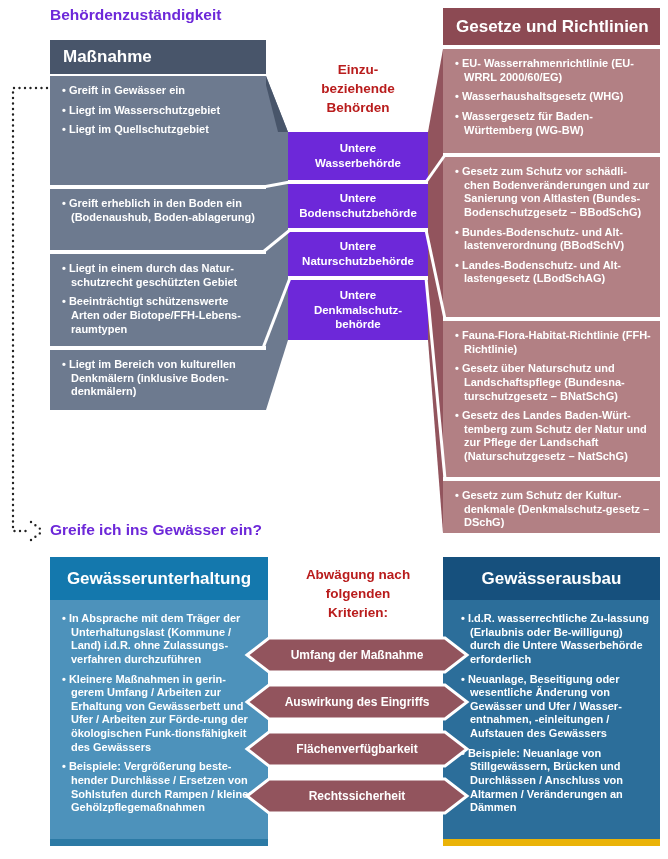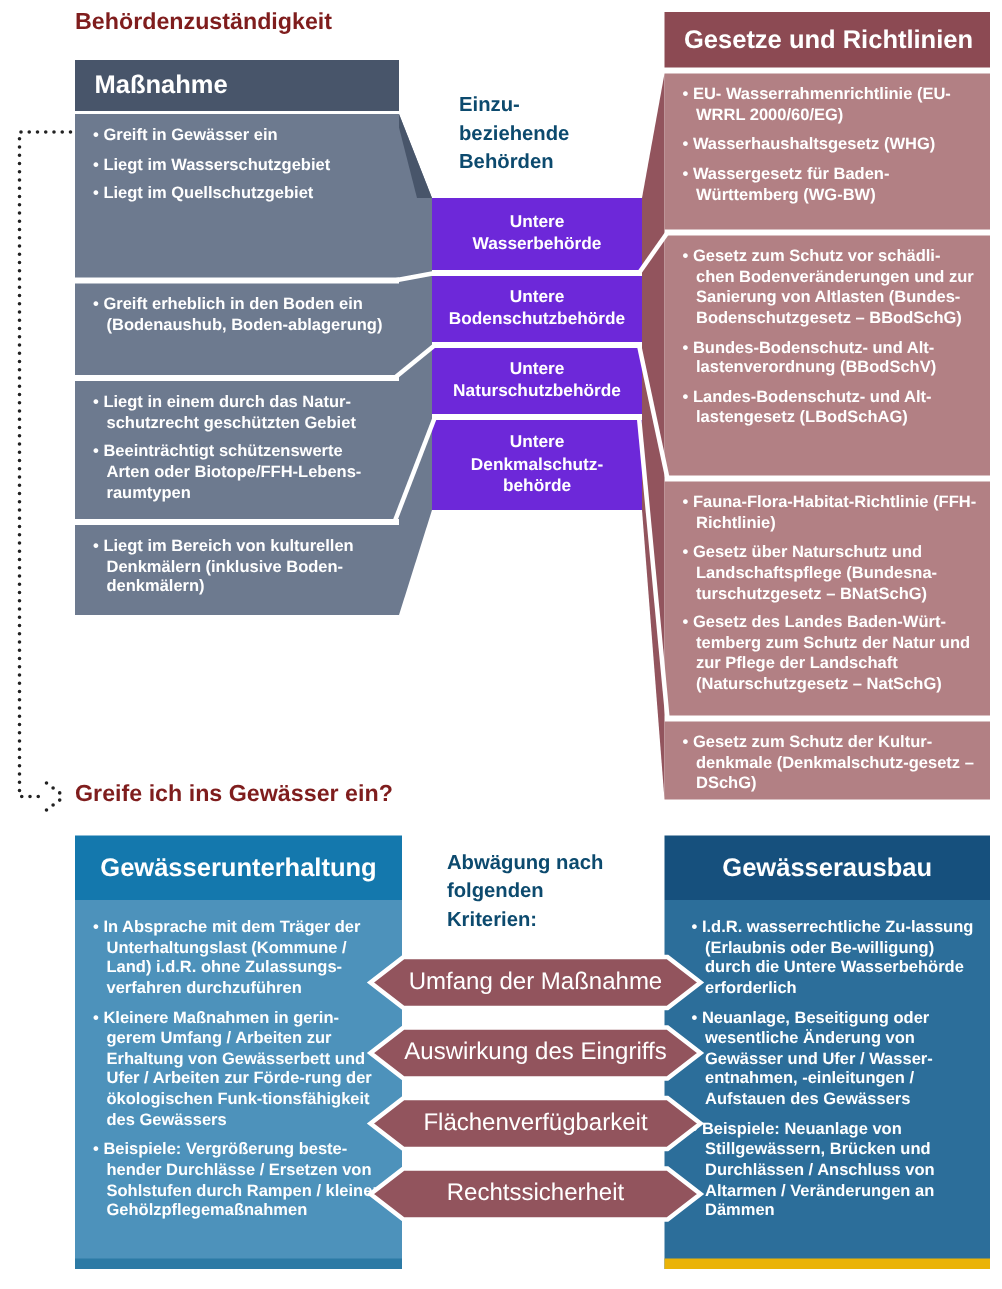--- a/index.html
+++ b/index.html
@@ -2,44 +2,44 @@
 <html><head>
 <meta charset="utf-8">
 <style>
   html,body { margin:0; padding:0; background:#ffffff; }
   .canvas {
     position:relative; width:668px; height:859px; background:#ffffff;
     font-family:"Liberation Sans","DejaVu Sans",sans-serif; overflow:hidden;
   }
   .abs { position:absolute; box-sizing:border-box; }
   svg.layer { position:absolute; left:0; top:0; width:668px; height:859px; pointer-events:none; }
-  .page-title { font-size:15.5px; font-weight:bold; color:#7f1d1d; white-space:nowrap; }
+  .page-title { font-size:15.5px; font-weight:bold; color:#6d28d9; white-space:nowrap; }
   .box-header {
     color:#ffffff; font-weight:bold; font-size:17px;
     display:flex; align-items:center;
   }
   .box-header.leftpad { padding-left:13px; }
   .box-header.center { justify-content:center; }
   .sec {
     color:#ffffff; font-weight:bold; font-size:11px; line-height:1.24;
     padding:8px 9px 5px 12px;
   }
   .bullet { padding-left:9px; text-indent:-9px; margin-bottom:6px; }
   .bullet::before { content:"\2022\00a0"; }
   .authority {
     background:#6d28d9; color:#ffffff; font-weight:bold; font-size:11.5px;
     line-height:1.3; display:flex; align-items:center; justify-content:center;
     text-align:center; padding:2px 8px;
   }
   .mid-label {
-    color:#0c4a6e; font-weight:bold; font-size:13.5px; line-height:1.42;
-    text-align:left;
+    color:#b91c1c; font-weight:bold; font-size:13.5px; line-height:1.42;
+    text-align:center;
   }
   .ribbon-label {
-    color:#ffffff; font-weight:normal; font-size:16px;
+    color:#ffffff; font-weight:bold; font-size:12px;
     display:flex; align-items:center; justify-content:center; text-align:left;
   }
   
   .slate-h { background:#48556a; }
   .slate-b { background:#6d7a8f; }
   .maroon-h { background:#8c4a53; }
   .rose-b { background:#b28084; }
   .blue-h { background:#1478ad; }
   .blue-b { background:#4d92bb; border-bottom:7px solid #2c7aa5; }
   .navy-h { background:#16507d; }

